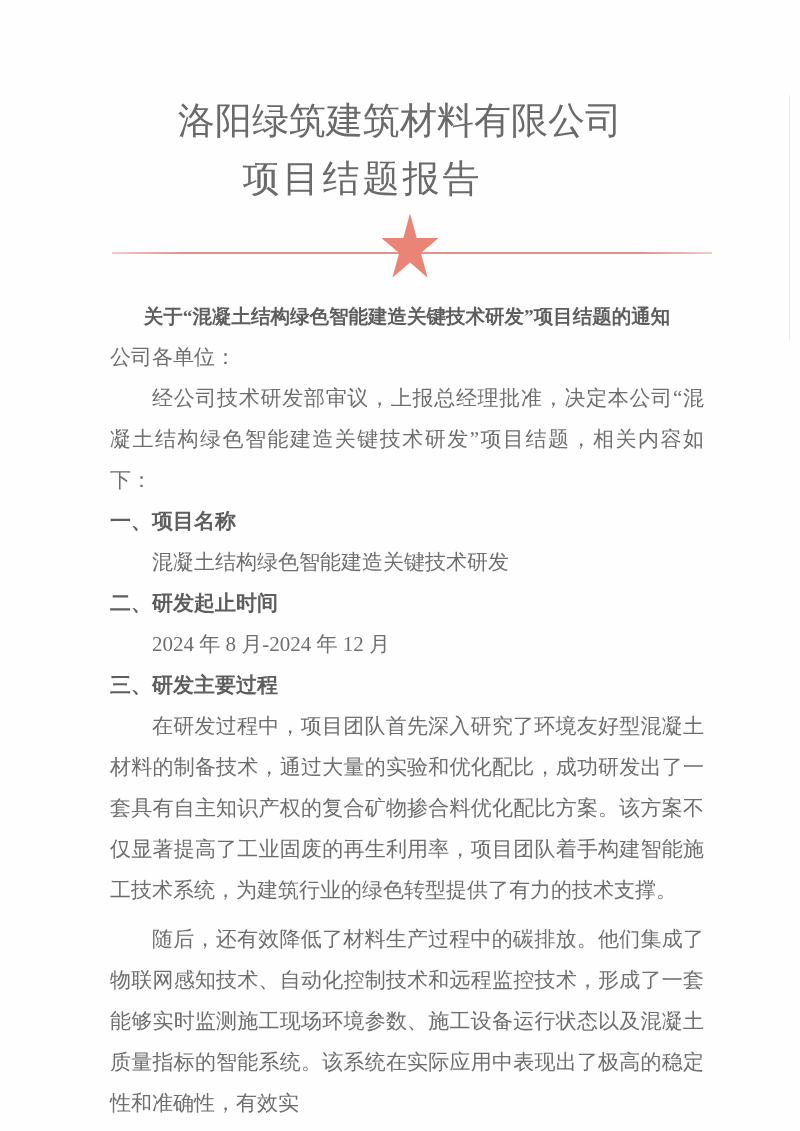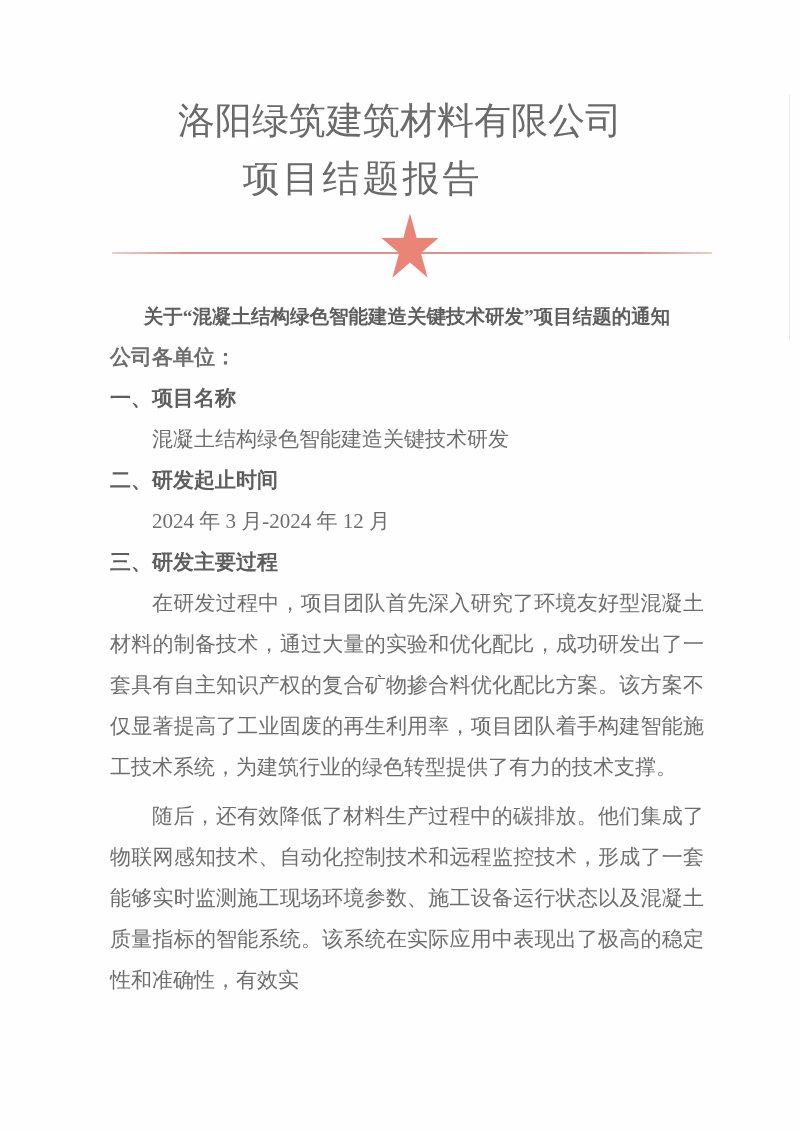--- a/index.html
+++ b/index.html
@@ -55,21 +55,21 @@
     font-size:21px;line-height:41px;
     text-align:justify;
     color:var(--body-color);
   }
   .subject{
     text-align:center;
     font-weight:700;
     font-size:19.5px;
     color:var(--heading-color);
   }
-  .salutation{text-align:left;font-weight:bold;}
+  .salutation{text-align:left;}
   .intro{text-indent:2em;}
   .sec-heading{
     font-weight:700;
     color:var(--heading-color);
   }
   .sec-body{text-indent:2em;}
   .para{text-indent:2em;}
   .para + .para{margin-top:8px;}
   
   .scan-artifact{
@@ -90,26 +90,27 @@
   <svg class="divider-star" viewBox="0 0 100 100" preserveAspectRatio="none" aria-hidden="true">
     <polygon fill="#e98477" points="50,2 61.23,36.55 97.55,36.55 68.17,57.90 79.39,92.45 50,71.1 20.61,92.45 31.83,57.90 2.45,36.55 38.77,36.55"></polygon>
   </svg>
 
   <div class="body-block">
 
     <div class="subject">关于“混凝土结构绿色智能建造关键技术研发”项目结题的通知</div>
 
     <div class="salutation">公司各单位：</div>
 
+    <div class="intro">经公司技术研发部审议，上报总经理批准，决定本公司“混凝土结构绿色智能建造关键技术研发”项目结题，相关内容如下：</div>
 
     <div class="sec-heading">一、项目名称</div>
     <div class="sec-body">混凝土结构绿色智能建造关键技术研发</div>
 
     <div class="sec-heading">二、研发起止时间</div>
-    <div class="sec-body">2024 年 3 月-2024 年 12 月</div>
+    <div class="sec-body">2024 年 8 月-2024 年 12 月</div>
 
     <div class="sec-heading">三、研发主要过程</div>
     <div class="para">在研发过程中，项目团队首先深入研究了环境友好型混凝土材料的制备技术，通过大量的实验和优化配比，成功研发出了一套具有自主知识产权的复合矿物掺合料优化配比方案。该方案不仅显著提高了工业固废的再生利用率，项目团队着手构建智能施工技术系统，为建筑行业的绿色转型提供了有力的技术支撑。</div>
     <div class="para">随后，还有效降低了材料生产过程中的碳排放。他们集成了物联网感知技术、自动化控制技术和远程监控技术，形成了一套能够实时监测施工现场环境参数、施工设备运行状态以及混凝土质量指标的智能系统。该系统在实际应用中表现出了极高的稳定性和准确性，有效实</div>
 
   </div>
 
   <div class="scan-artifact"></div>
 
 </div>

